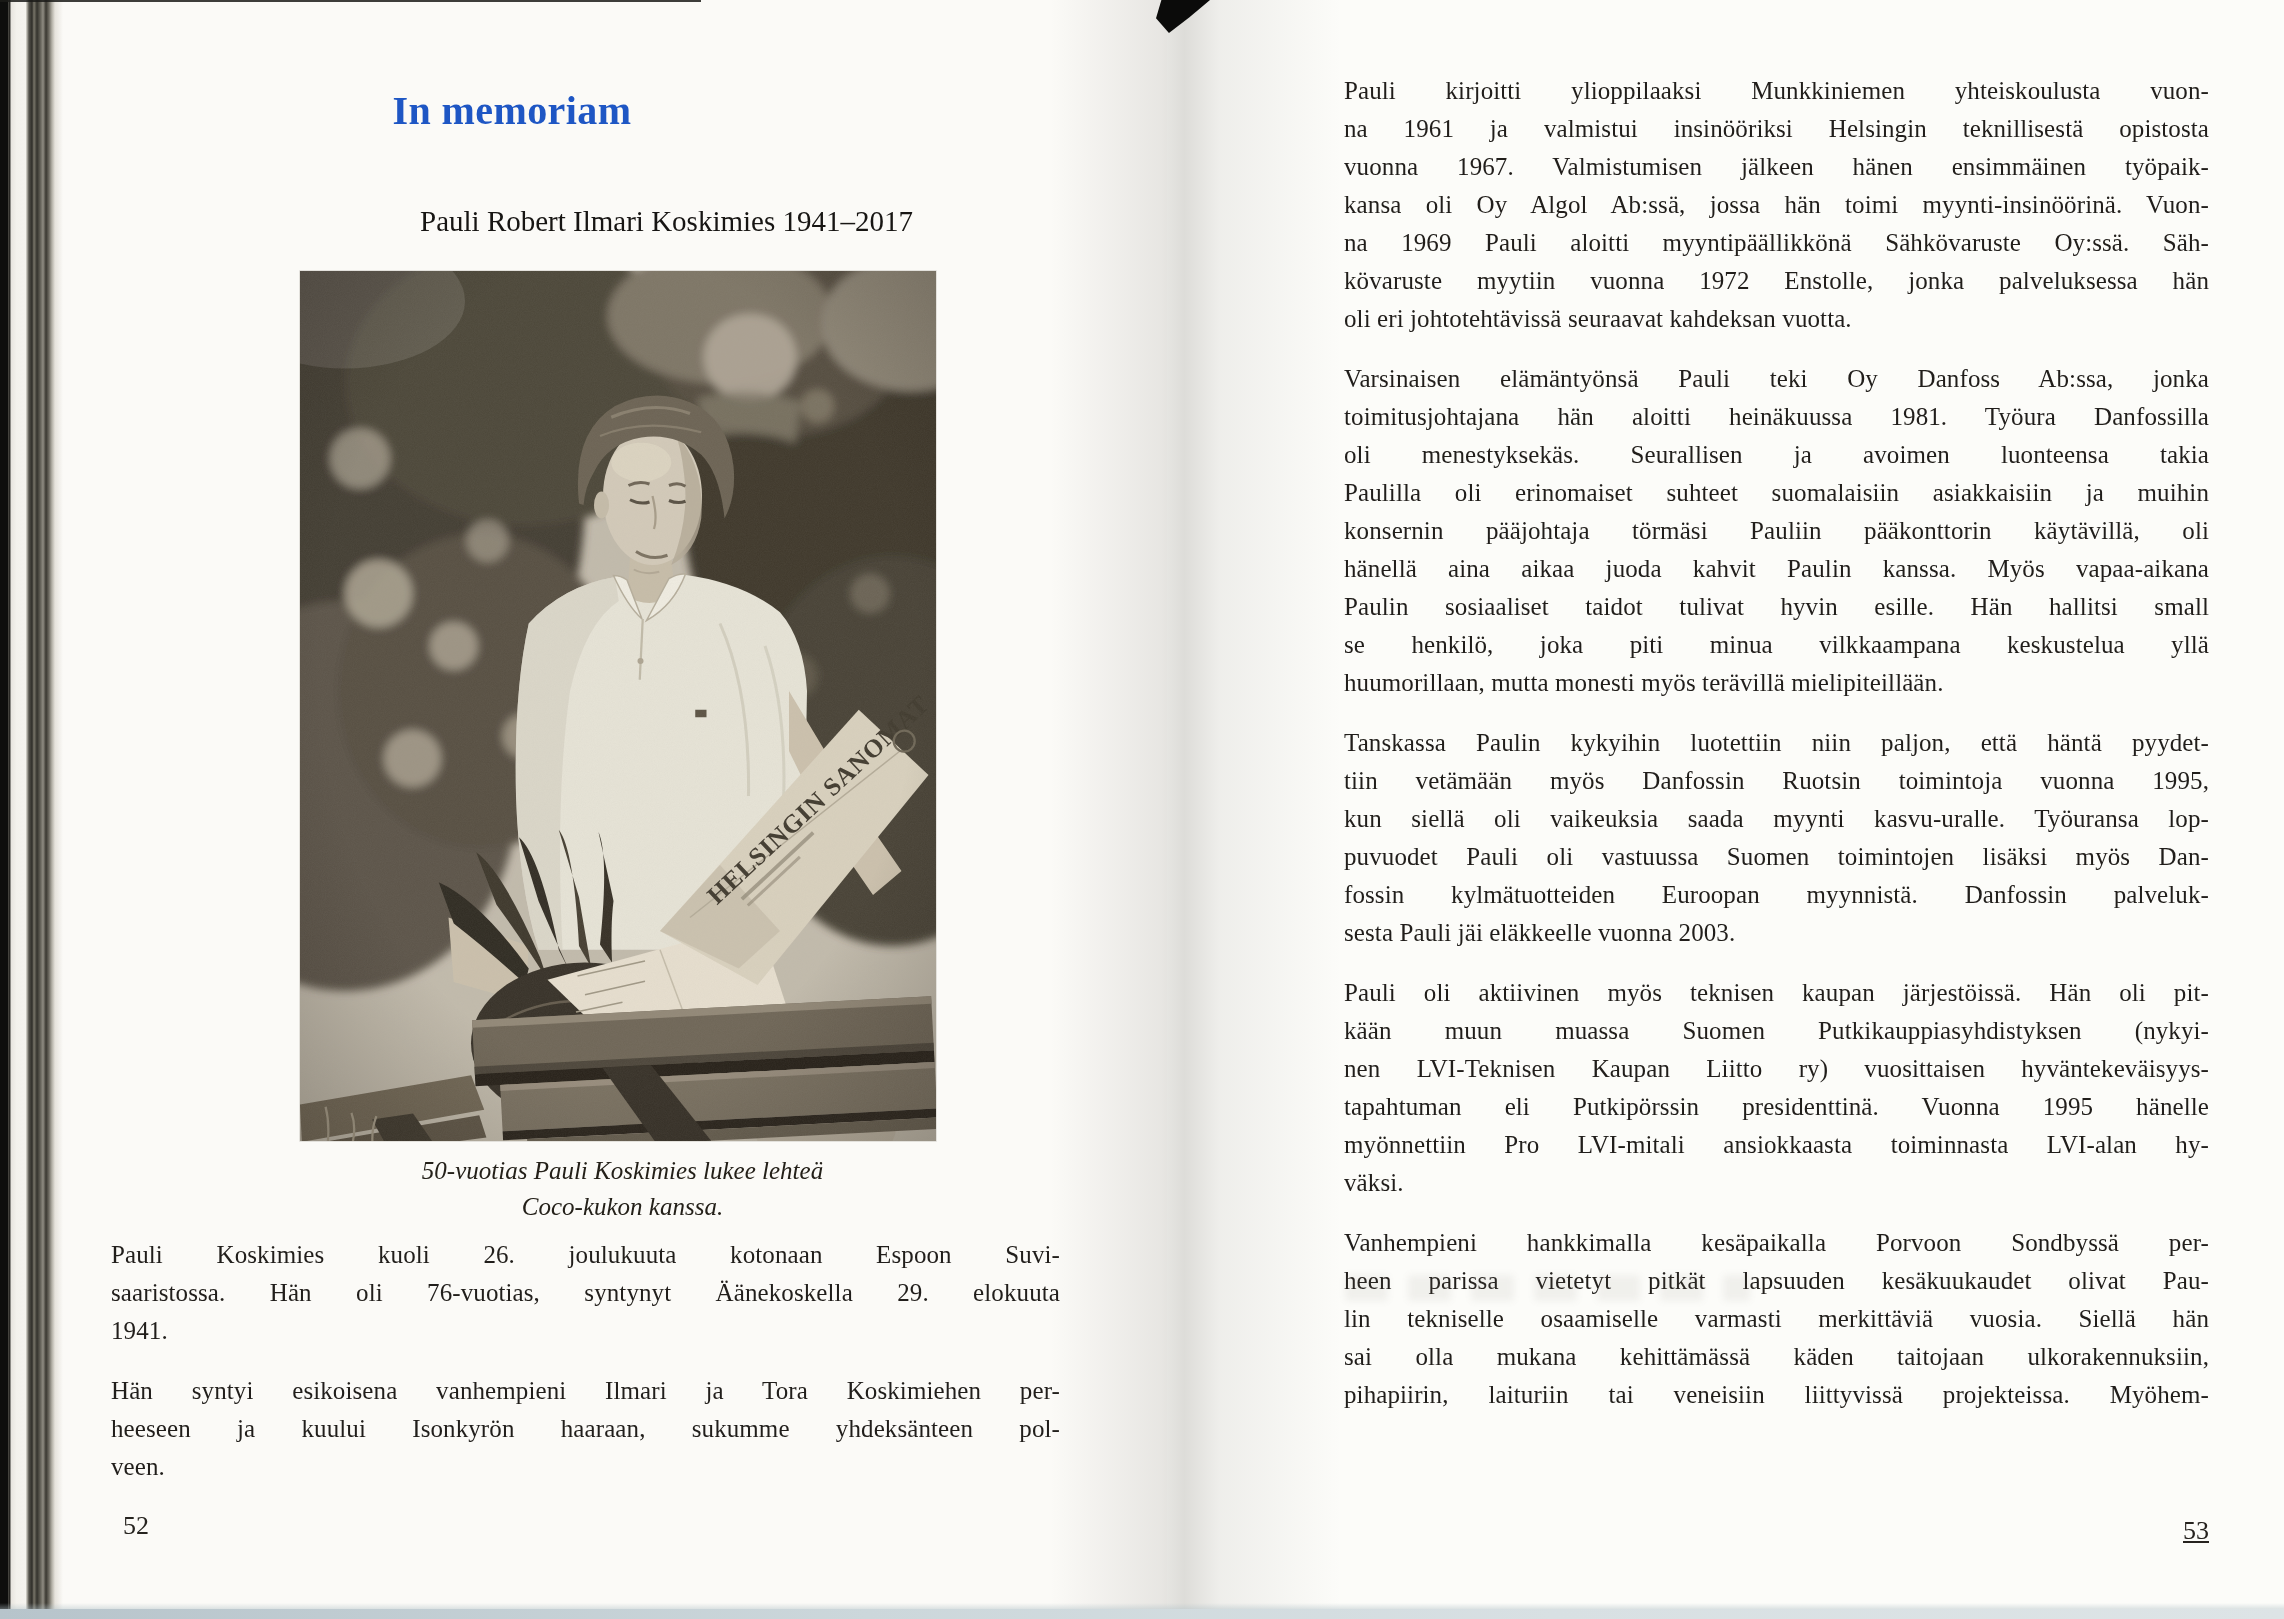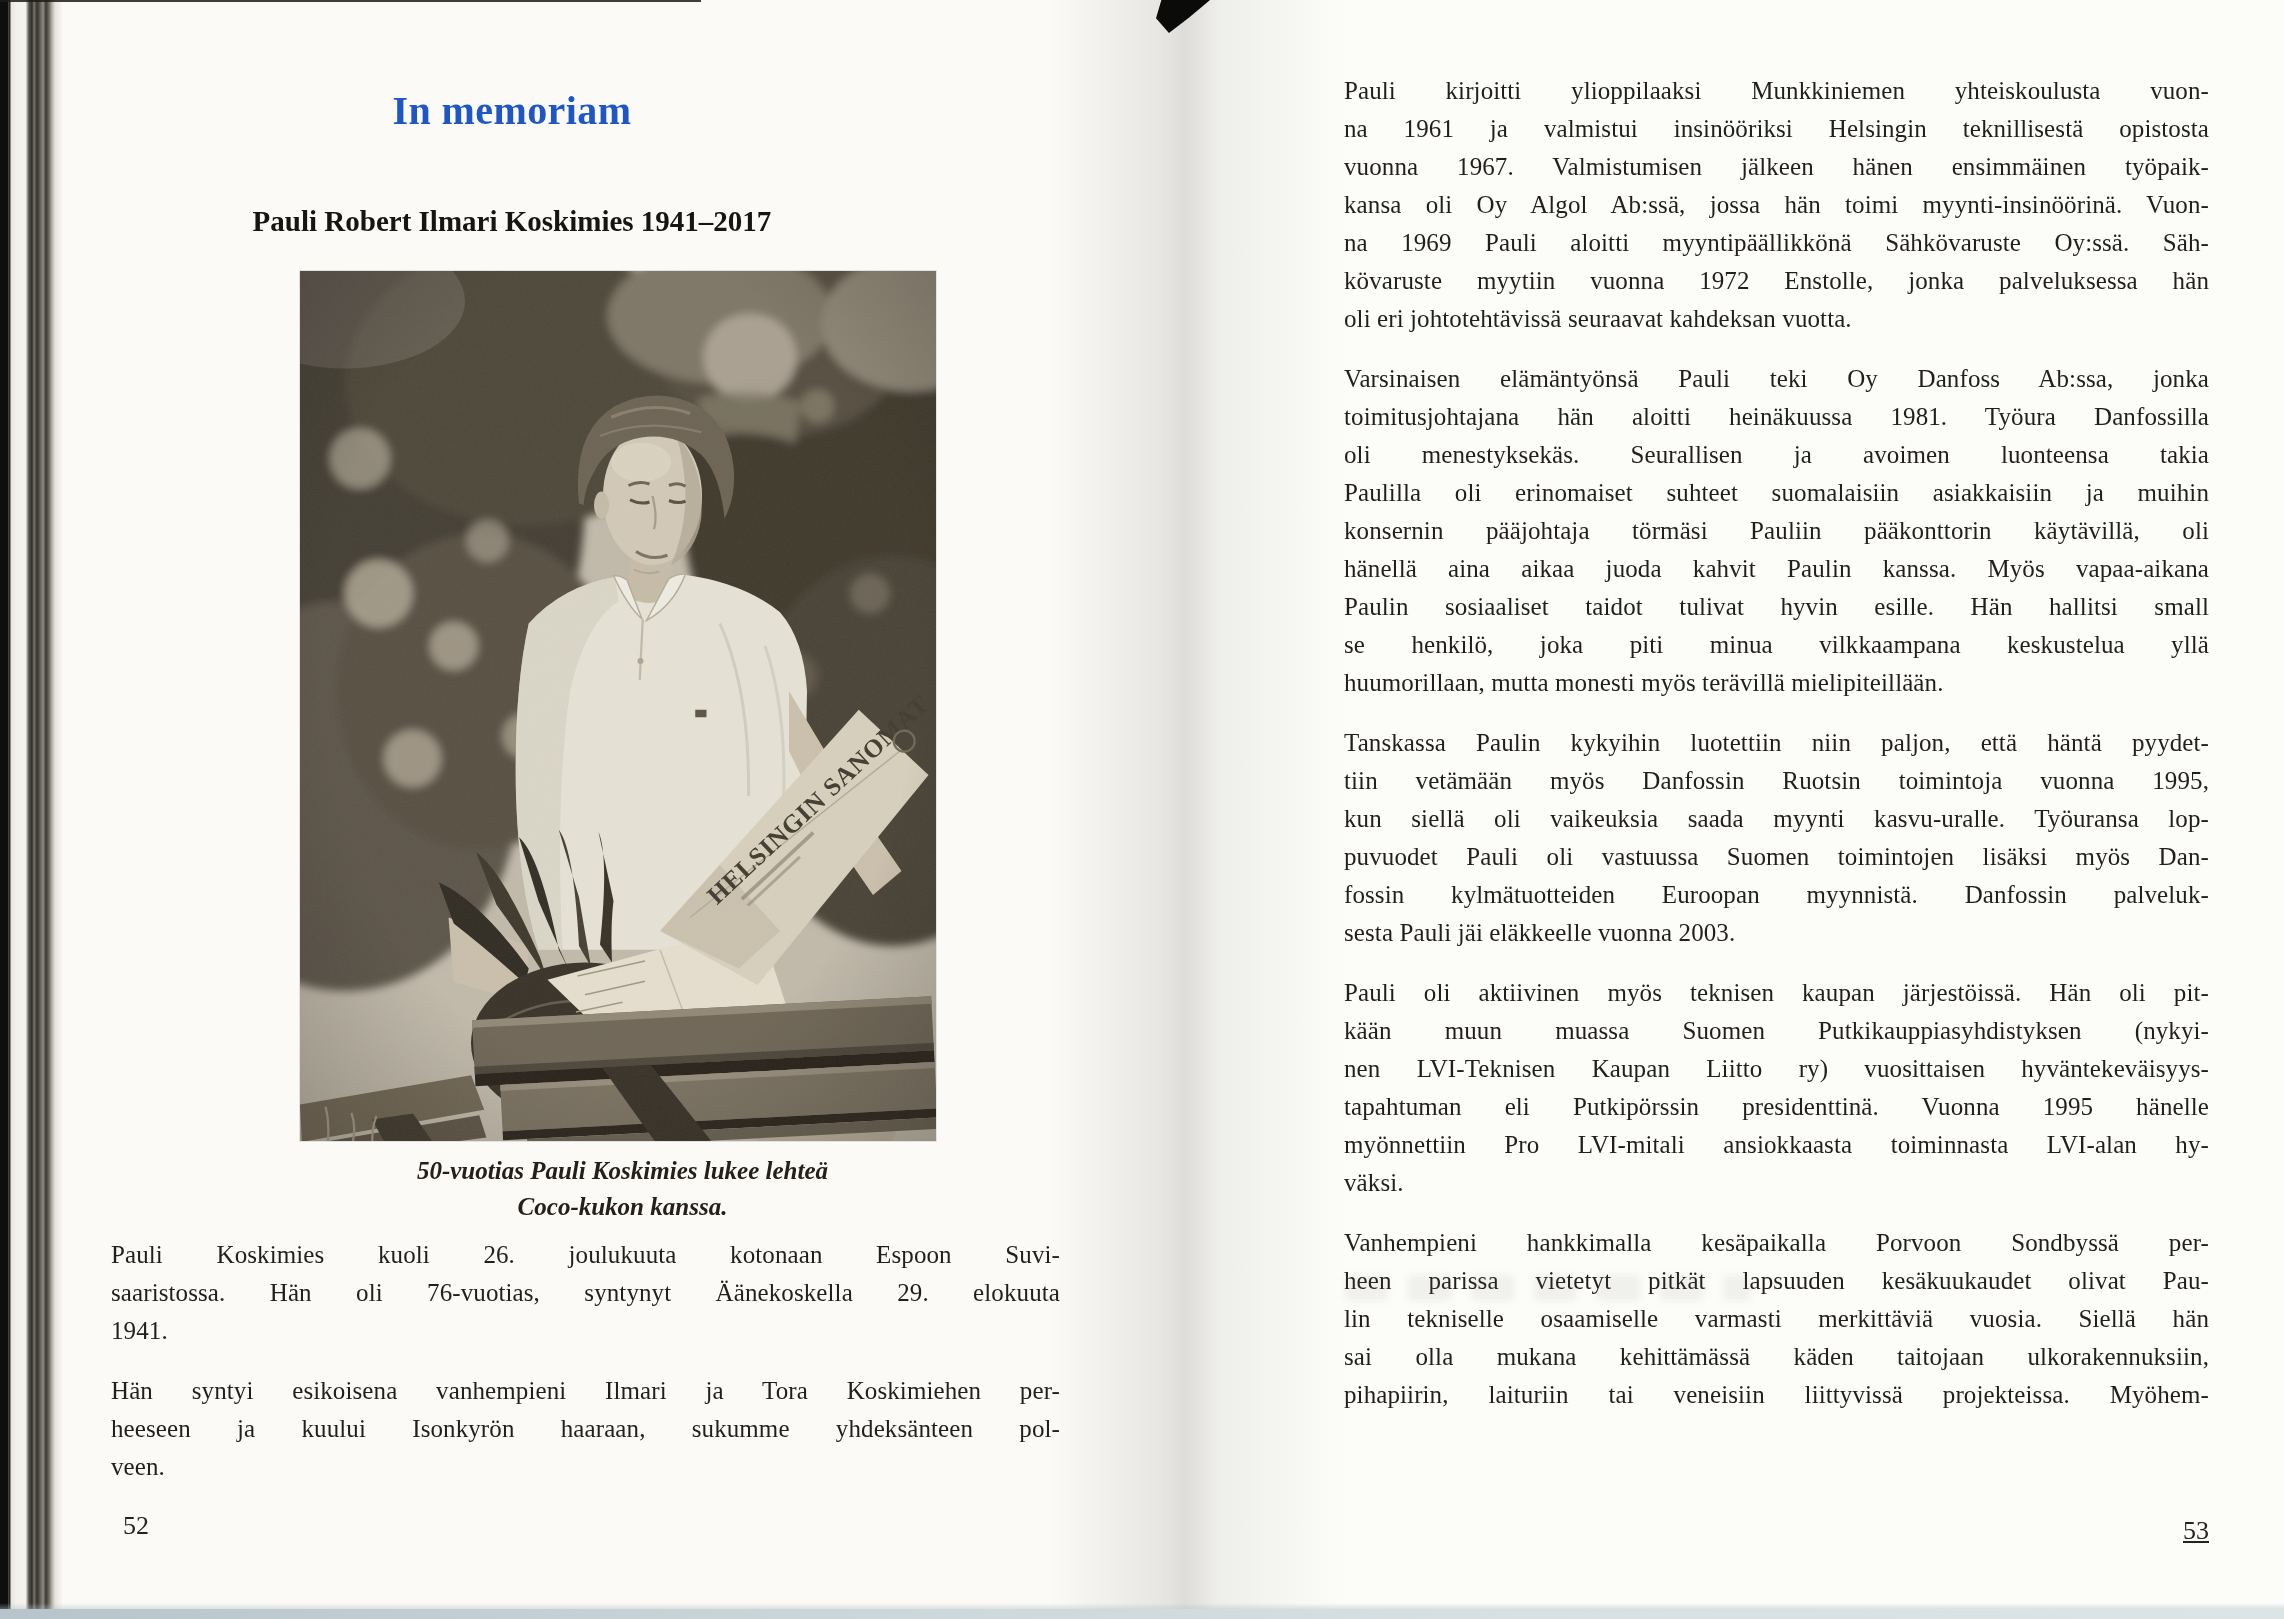--- a/index.html
+++ b/index.html
@@ -54,34 +54,33 @@
     background:linear-gradient(180deg, rgba(180,195,200,0), rgba(180,195,200,.45));
   }
 
   .page-title {
     position:absolute; left:111px; top:88px; width:802px;
     text-align:center; font-size:40px; line-height:46px; font-weight:bold;
     letter-spacing:0.4px;
   }
   .subtitle {
     position:absolute; left:111px; top:204px; width:802px;
-    text-align:center; font-size:29px; line-height:34px; font-weight:bold;
+    text-align:right; font-size:29px; line-height:34px; font-weight:normal;
     color:#171513;
   }
   .photo-frame {
     position:absolute; left:300px; top:271px; width:636px; height:870px;
     background:#c6bfb2; overflow:hidden;
     box-shadow:0 0 0 0.7px rgba(120,112,100,.25);
   }
   .photo-frame svg { display:block; width:636px; height:870px; }
   .caption {
     position:absolute; left:315px; top:1153px; width:615px;
     text-align:center; font-style:italic; font-size:25px; line-height:36px;
     color:#242019;
-    font-weight:bold;
   }
   .body-col { position:absolute; font-size:25px; }
   .body-col .para { margin:0 0 22px 0; }
   .body-col .line {
     height:38px; line-height:38px;
     text-align:justify; text-align-last:justify;
     white-space:normal; letter-spacing:0.1px;
   }
   .body-col .line.last { text-align-last:left; }
   .left-col  { left:111px;  top:1236px; width:949px; }

